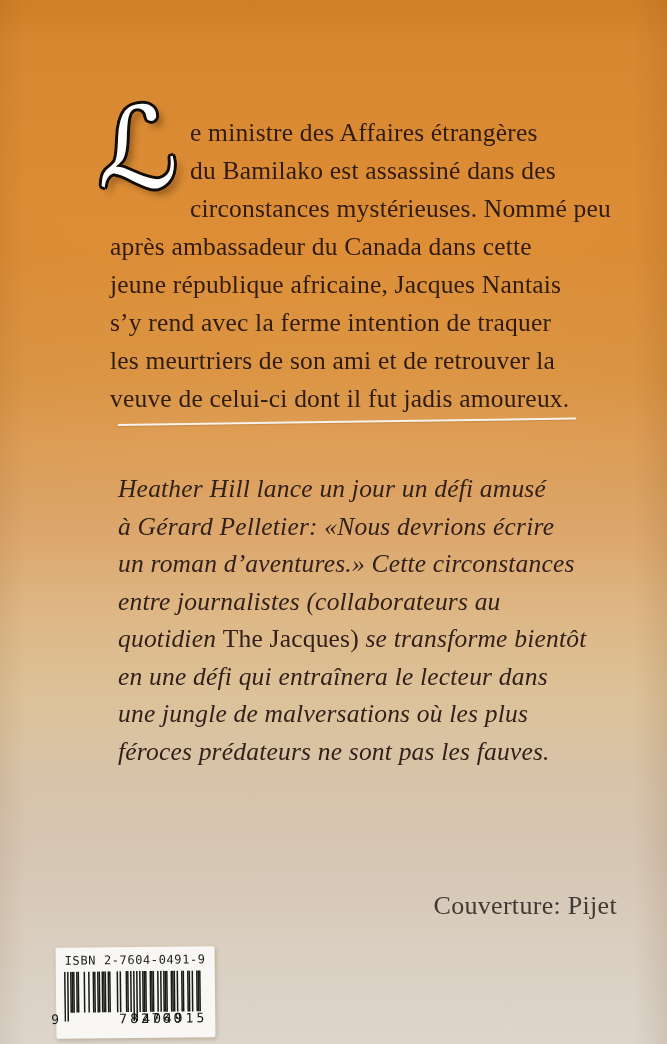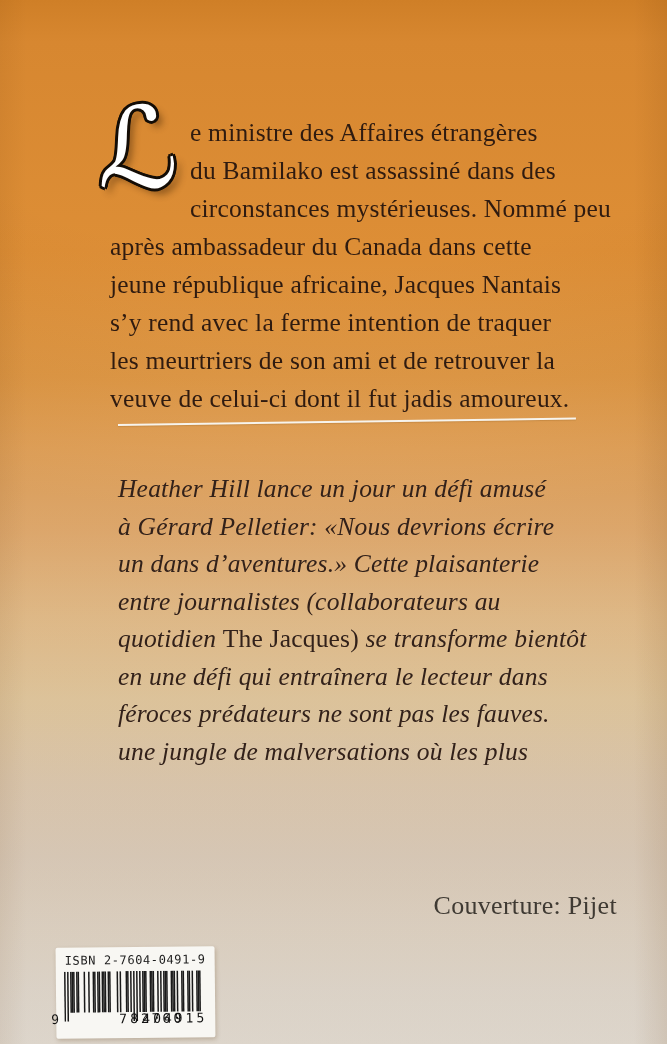--- a/index.html
+++ b/index.html
@@ -133,26 +133,26 @@
         <span class="dropcap">ℒ</span>
       </span>
       <span><div class="tline"><span>e ministre des Affaires étrangères</span></div><div class="tline"><span>du Bamilako est assassiné dans des</span></div><div class="tline"><span>circonstances mystérieuses. Nommé peu</span></div><div class="tline"><span>après ambassadeur du Canada dans cette</span></div><div class="tline"><span>jeune république africaine, Jacques Nantais</span></div><div class="tline"><span>s’y rend avec la ferme intention de traquer</span></div><div class="tline"><span>les meurtriers de son ami et de retrouver la</span></div><div class="tline"><span>veuve de celui-ci dont il fut jadis amoureux.</span></div></span>
     </div>
 
     <div class="divider"></div>
 
     <div class="quote">
         <div class="tline"><span>Heather Hill lance un jour un défi amusé</span></div>
         <div class="tline"><span>à Gérard Pelletier: «Nous devrions écrire</span></div>
-        <div class="tline"><span>un dans d’aventures.» Cette plaisanterie</span></div>
+        <div class="tline"><span>un roman d’aventures.» Cette circonstances</span></div>
         <div class="tline"><span>entre journalistes (collaborateurs au</span></div>
         <div class="tline"><span>quotidien </span><span class="roman">The Jacques) </span><span>se transforme bientôt</span></div>
         <div class="tline"><span>en une défi qui entraînera le lecteur dans</span></div>
+        <div class="tline"><span>une jungle de malversations où les plus</span></div>
         <div class="tline"><span>féroces prédateurs ne sont pas les fauves.</span></div>
-        <div class="tline"><span>une jungle de malversations où les plus</span></div>
       </div>
 
   </div>
 
   <div class="credit">Couverture: Pijet</div>
 
   <div class="sticker">
     <div class="isbn-line">ISBN 2-7604-0491-9</div>
     <div class="bars-wrap">
       <svg id="barcode-svg" width="143" height="50" viewBox="0 0 142.5 50" xmlns="http://www.w3.org/2000/svg">

